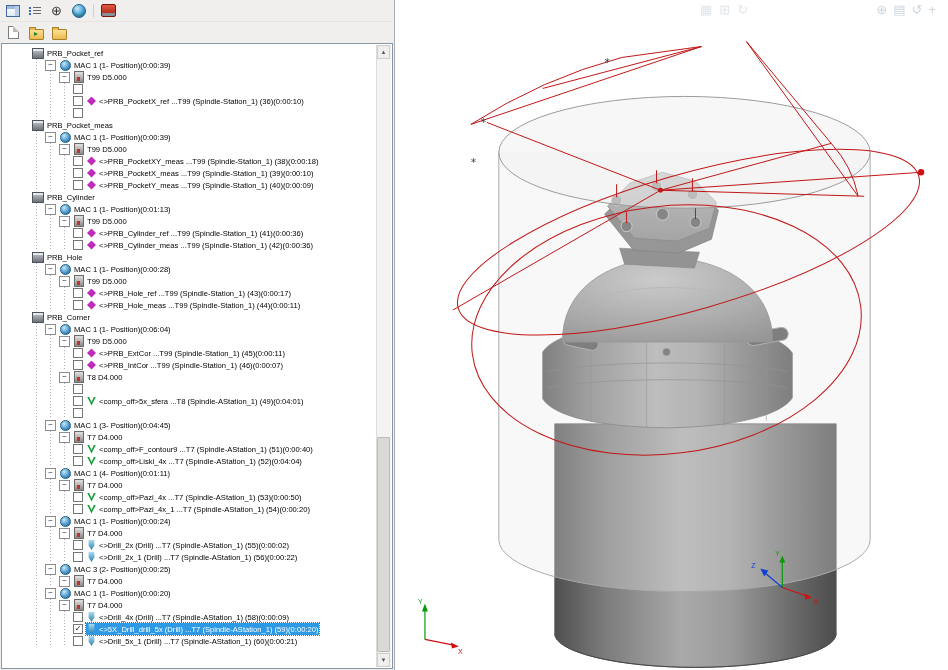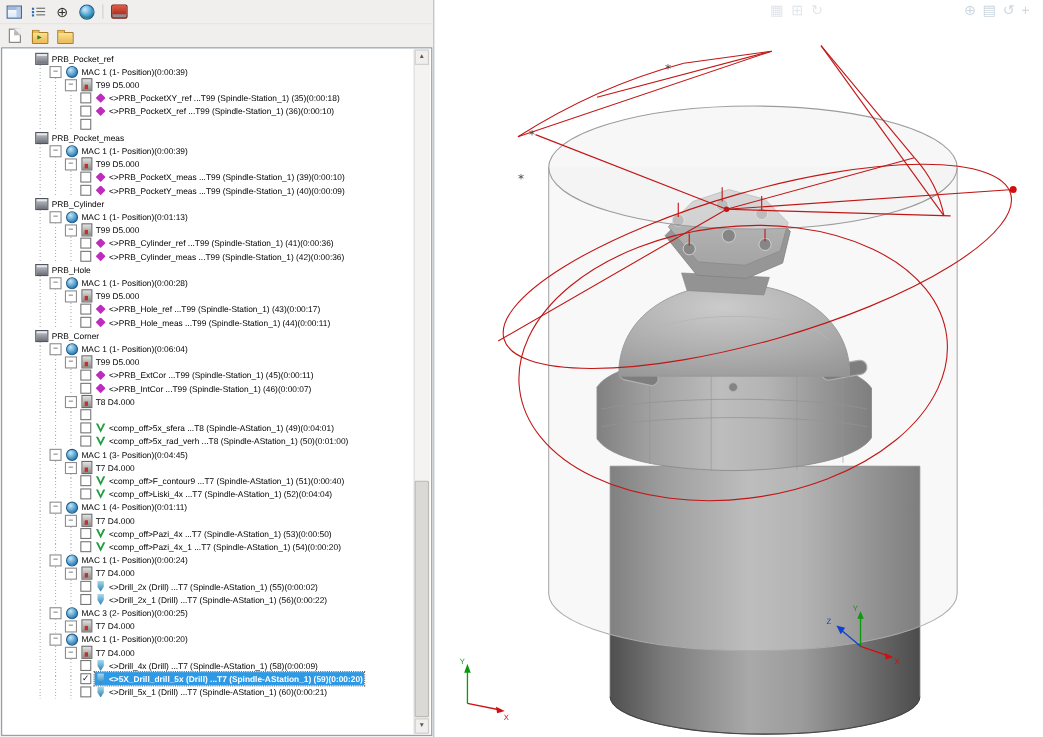--- a/index.html
+++ b/index.html
@@ -55,21 +55,21 @@
       background-position:31px 0,45px 0,59px 0;
       background-image:repeating-linear-gradient(to bottom,#a9b0b6 0 1px,transparent 1px 3px),
                        repeating-linear-gradient(to bottom,#a9b0b6 0 1px,transparent 1px 3px),
                        repeating-linear-gradient(to bottom,#a9b0b6 0 1px,transparent 1px 3px);}
   .exp{flex:none;width:9px;height:9px;border:1px solid #8d8d8d;background:#fff;color:#333;
        font-size:8px;line-height:7px;text-align:center;margin-right:3px;}
   .cb{flex:none;width:8px;height:8px;border:1px solid #767676;background:#fff;color:#111;
       font-size:8px;line-height:8px;text-align:center;margin-right:3px;}
   .hl{display:inline-flex;align-items:center;height:12px;padding:0 1px;}
   .trow.sel .hl{background:#2e99e5;outline:1px dotted #6a6a6a;}
-  .trow.sel .lbl{color:#fff;font-weight:bold;}
+  .trow.sel .lbl{color:#fff;}
   .ticon{flex:none;width:10px;height:10px;margin-right:3px;display:inline-block;}
   .ticon.group{width:10px;height:9px;background:linear-gradient(#c3c7cd,#6d7078);border:1px solid #50545c;
       box-shadow:inset 0 2px 0 #e4e7ec;}
   .ticon.mac{border-radius:50%;background:radial-gradient(circle at 35% 30%,#bfe9fa,#2e7fb8 75%);border:1px solid #1d5c8a;width:9px;height:9px;}
   .ticon.tool{background:linear-gradient(#e2e2e2,#8a8a8a);border:1px solid #6a6a6a;position:relative;width:8px;height:10px;}
   .ticon.tool::after{content:"";position:absolute;left:2px;top:5px;width:3px;height:4px;background:#c23327;}
   .ticon.probe{background:#bd2cbd;clip-path:polygon(50% 0,100% 50%,50% 100%,0 50%);width:9px;height:9px;}
   .ticon.mill{background:#1f9e3f;clip-path:polygon(0 0,22% 0,50% 60%,78% 0,100% 0,50% 100%);width:9px;height:9px;}
   .ticon.drill{background:linear-gradient(#a6dcf0,#2f7fae);clip-path:polygon(18% 0,82% 0,82% 55%,50% 100%,18% 55%);width:9px;height:10px;}
   .lbl{color:#000;}
@@ -148,24 +148,20 @@
             <span class="gd g2"></span>
             <span class="exp">−</span>
             <span class="hl">
               <span class="ticon tool"></span>
               <span class="lbl">T99 D5.000</span>
             </span>
           </div>
           <div class="trow">
             <span class="gd g3"></span>
             <span class="cb"></span>
-            <span class="hl">
-              <span class="ticon probe"></span>
-              <span class="lbl">&lt;&gt;PRB_PocketXY_ref ...T99 (Spindle-Station_1) (35)(0:00:18)</span>
-            </span>
           </div>
           <div class="trow">
             <span class="gd g3"></span>
             <span class="cb"></span>
             <span class="hl">
               <span class="ticon probe"></span>
               <span class="lbl">&lt;&gt;PRB_PocketX_ref ...T99 (Spindle-Station_1) (36)(0:00:10)</span>
             </span>
           </div>
           <div class="trow">
@@ -193,20 +189,28 @@
             <span class="hl">
               <span class="ticon tool"></span>
               <span class="lbl">T99 D5.000</span>
             </span>
           </div>
           <div class="trow">
             <span class="gd g3"></span>
             <span class="cb"></span>
             <span class="hl">
               <span class="ticon probe"></span>
+              <span class="lbl">&lt;&gt;PRB_PocketXY_meas ...T99 (Spindle-Station_1) (38)(0:00:18)</span>
+            </span>
+          </div>
+          <div class="trow">
+            <span class="gd g3"></span>
+            <span class="cb"></span>
+            <span class="hl">
+              <span class="ticon probe"></span>
               <span class="lbl">&lt;&gt;PRB_PocketX_meas ...T99 (Spindle-Station_1) (39)(0:00:10)</span>
             </span>
           </div>
           <div class="trow">
             <span class="gd g3"></span>
             <span class="cb"></span>
             <span class="hl">
               <span class="ticon probe"></span>
               <span class="lbl">&lt;&gt;PRB_PocketY_meas ...T99 (Spindle-Station_1) (40)(0:00:09)</span>
             </span>
@@ -344,24 +348,20 @@
             <span class="gd g3"></span>
             <span class="cb"></span>
             <span class="hl">
               <span class="ticon mill"></span>
               <span class="lbl">&lt;comp_off&gt;5x_sfera ...T8 (Spindle-AStation_1) (49)(0:04:01)</span>
             </span>
           </div>
           <div class="trow">
             <span class="gd g3"></span>
             <span class="cb"></span>
-            <span class="hl">
-              <span class="ticon mill"></span>
-              <span class="lbl">&lt;comp_off&gt;5x_rad_verh ...T8 (Spindle-AStation_1) (50)(0:01:00)</span>
-            </span>
           </div>
           <div class="trow">
             <span class="gd g1"></span>
             <span class="exp">−</span>
             <span class="hl">
               <span class="ticon mac"></span>
               <span class="lbl">MAC 1 (3- Position)(0:04:45)</span>
             </span>
           </div>
           <div class="trow">

